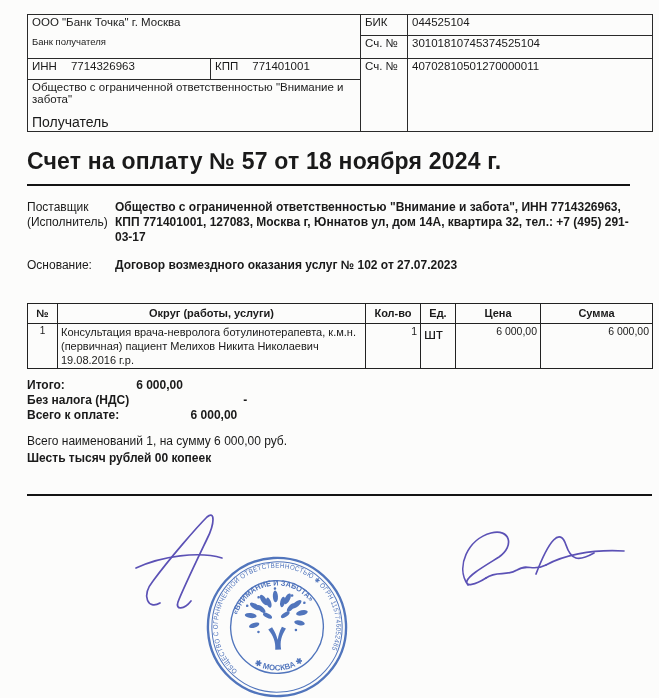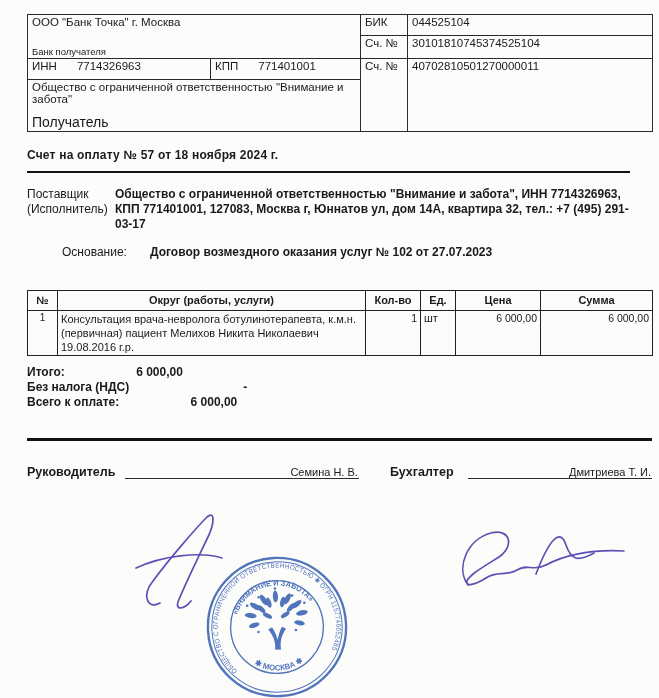--- a/index.html
+++ b/index.html
@@ -9,45 +9,45 @@
     font-family:"Liberation Sans","DejaVu Sans",sans-serif;
     position:relative;
   }
   .page{position:relative;width:659px;height:698px;padding:14px 7px 0 27px;box-sizing:border-box;}
 
   
   table{border-collapse:collapse;table-layout:fixed;}
   .bank-table{width:625px;font-size:11.5px;}
   .bank-table td{border:1.6px solid #2a2a2a;padding:1px 4px;vertical-align:top;}
   .cell-rel{position:relative;}
-  .mini-label{font-size:9.5px;position:absolute;left:4px;bottom:1px;}
+  .mini-label{font-size:9.5px;position:absolute;left:4px;bottom:11px;}
   .mini-label-static{font-size:14px;padding-top:1px;}
   .lab-cell{padding-left:4px;}
-  .kv{display:flex;gap:20px;}
+  .kv{display:flex;gap:14px;}
   .vtop{vertical-align:top;}
   .h21{height:21px;} .h23{height:23px;} .h33{height:33px;} .h15{height:15px;}
 
   
-  .doc-title{font-size:12px;font-weight:bold;margin-top:16px;letter-spacing:.2px;}
+  .doc-title{font-size:23px;font-weight:bold;margin-top:16px;letter-spacing:.2px;}
   .title-rule{height:2px;background:#141414;width:603px;margin-top:9px;}
 
   
   .party{display:flex;margin-top:14px;font-size:12px;line-height:1.25;}
   .party-label{width:88px;flex:0 0 88px;}
   .party-value{font-weight:bold;width:520px;}
-  .basis{margin-top:13px;margin-left:35px;}
+  .basis{margin-top:13px;}
 
   
   .items-table{width:625px;margin-top:30px;font-size:11px;}
   .items-table th{border:1.8px solid #222;font-weight:bold;padding:2px 3px;height:15px;}
   .items-table td{border:1.6px solid #222;padding:1px 3px;vertical-align:top;}
   .desc-cell{font-size:11px;line-height:1.3;}
   .num-c{text-align:center;font-size:10px;}
   .qty-r{text-align:right;font-size:10.5px;}
-  .unit-l{text-align:left;font-size:11px;}
+  .unit-l{text-align:left;font-size:15px;}
   .money-r{text-align:right;font-size:10.5px;}
   .row-h{height:38px;}
 
   
   .totals{margin-top:9px;width:625px;}
   .total-row{display:flex;justify-content:flex-start;font-weight:bold;font-size:12px;line-height:15px;}
   .t-value{width:118px;text-align:right;}
 
   
   .summary{margin-top:10px;font-size:12px;line-height:1.35;}
@@ -172,32 +172,26 @@
     <div class="total-row">
       <span>Без налога (НДС)</span>
       <span class="t-value">-</span>
     </div>
     <div class="total-row">
       <span>Всего к оплате:</span>
       <span class="t-value">6 000,00</span>
     </div>
   </div>
 
+  <div class="summary">
+    <div>Всего наименований 1, на сумму 6 000,00 руб.</div>
+    <div class="amount-words">Шесть тысяч рублей 00 копеек</div>
+  </div>
 
   <div class="thick-rule"></div>
-  <div class="sig-row">
-    <div class="sig-label sig-label-1">Руководитель</div>
-    <div class="sig-line sig-line-1">
-      <span class="sig-name">Семина Н. В.</span>
-    </div>
-    <div class="sig-label sig-label-2">Бухгалтер</div>
-    <div class="sig-line sig-line-2">
-      <span class="sig-name">Дмитриева Т. И.</span>
-    </div>
-  </div>
 </div>
 
 <svg class="ink-overlay" viewBox="0 0 659 698">
   <g stroke="#4a3fae" stroke-width="1.7" fill="none" stroke-linecap="round" opacity="0.9">
     <g>
       <path d="M160,603 C148,610 141,596 153,581 C170,558 197,527 207,517 C215,510 215,523 207,539 C197,560 183,589 178,602 C175,610 184,610 191,601"></path>
       <path d="M136,568 C162,556 199,551 222,558"></path>
     </g>
     <g>
       <path d="M468,585 C455,567 468,539 491,533 C510,528 515,546 499,557 C483,567 469,575 467,581 C465,587 475,585 486,578"></path>

